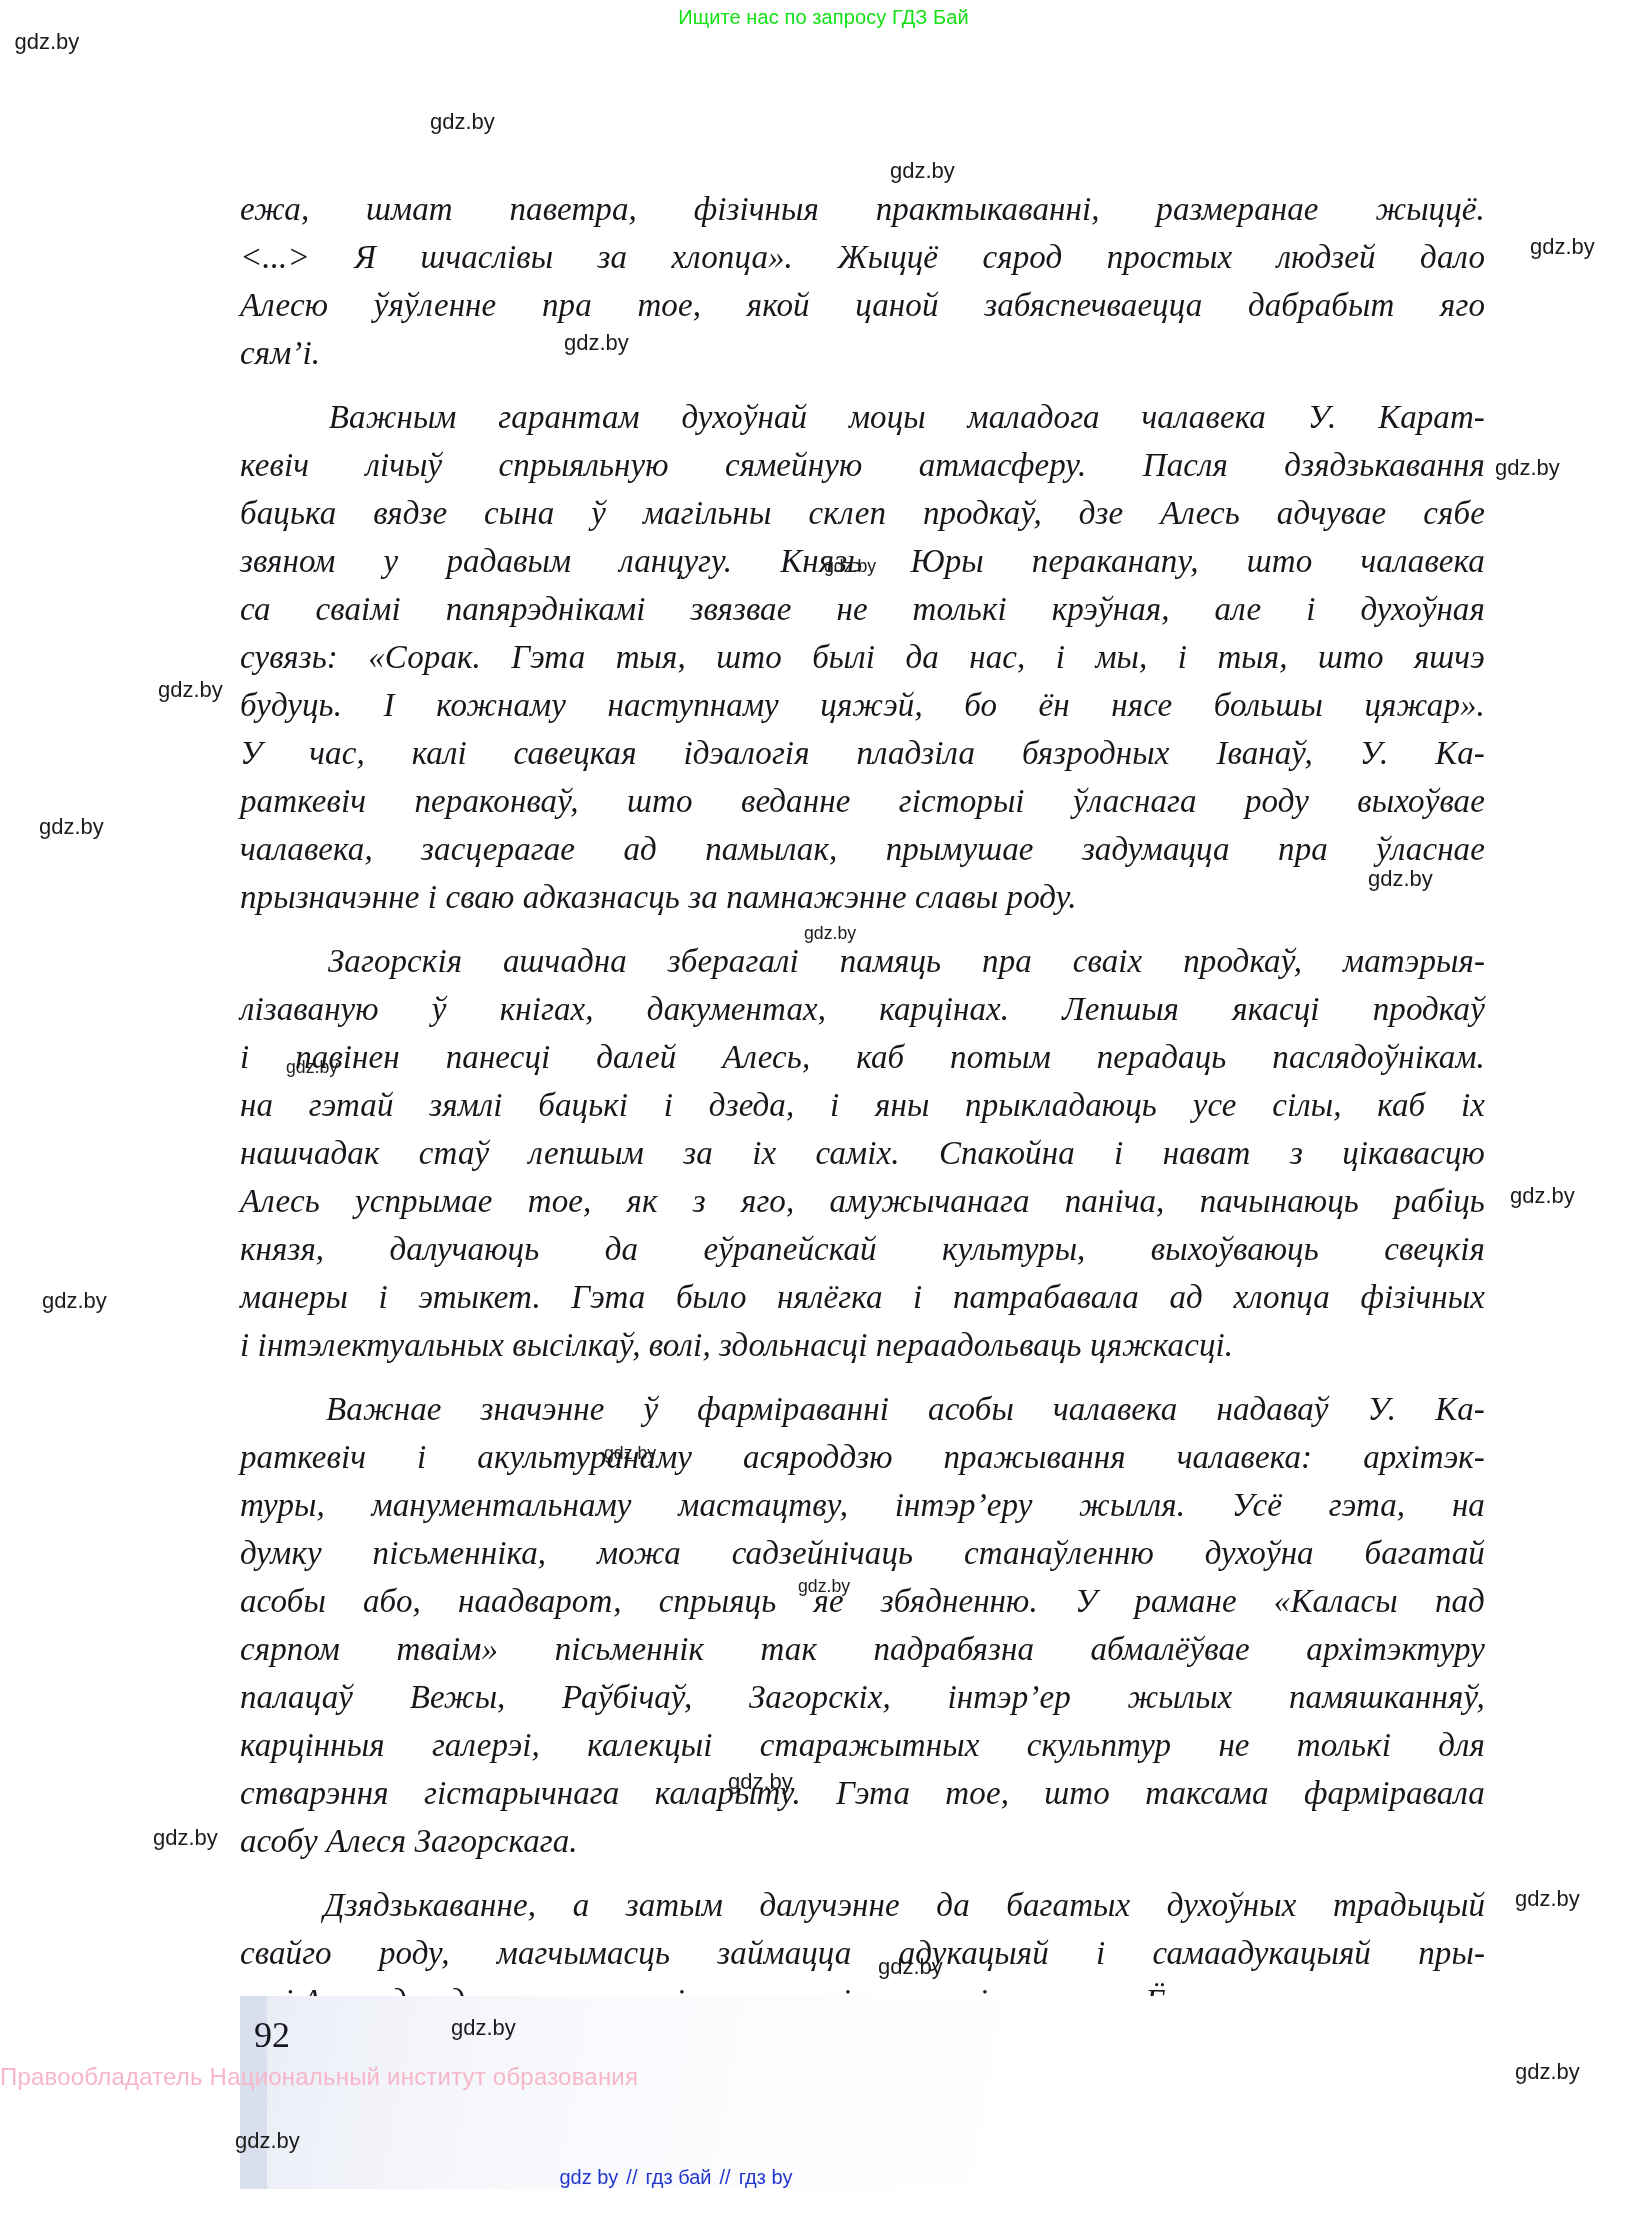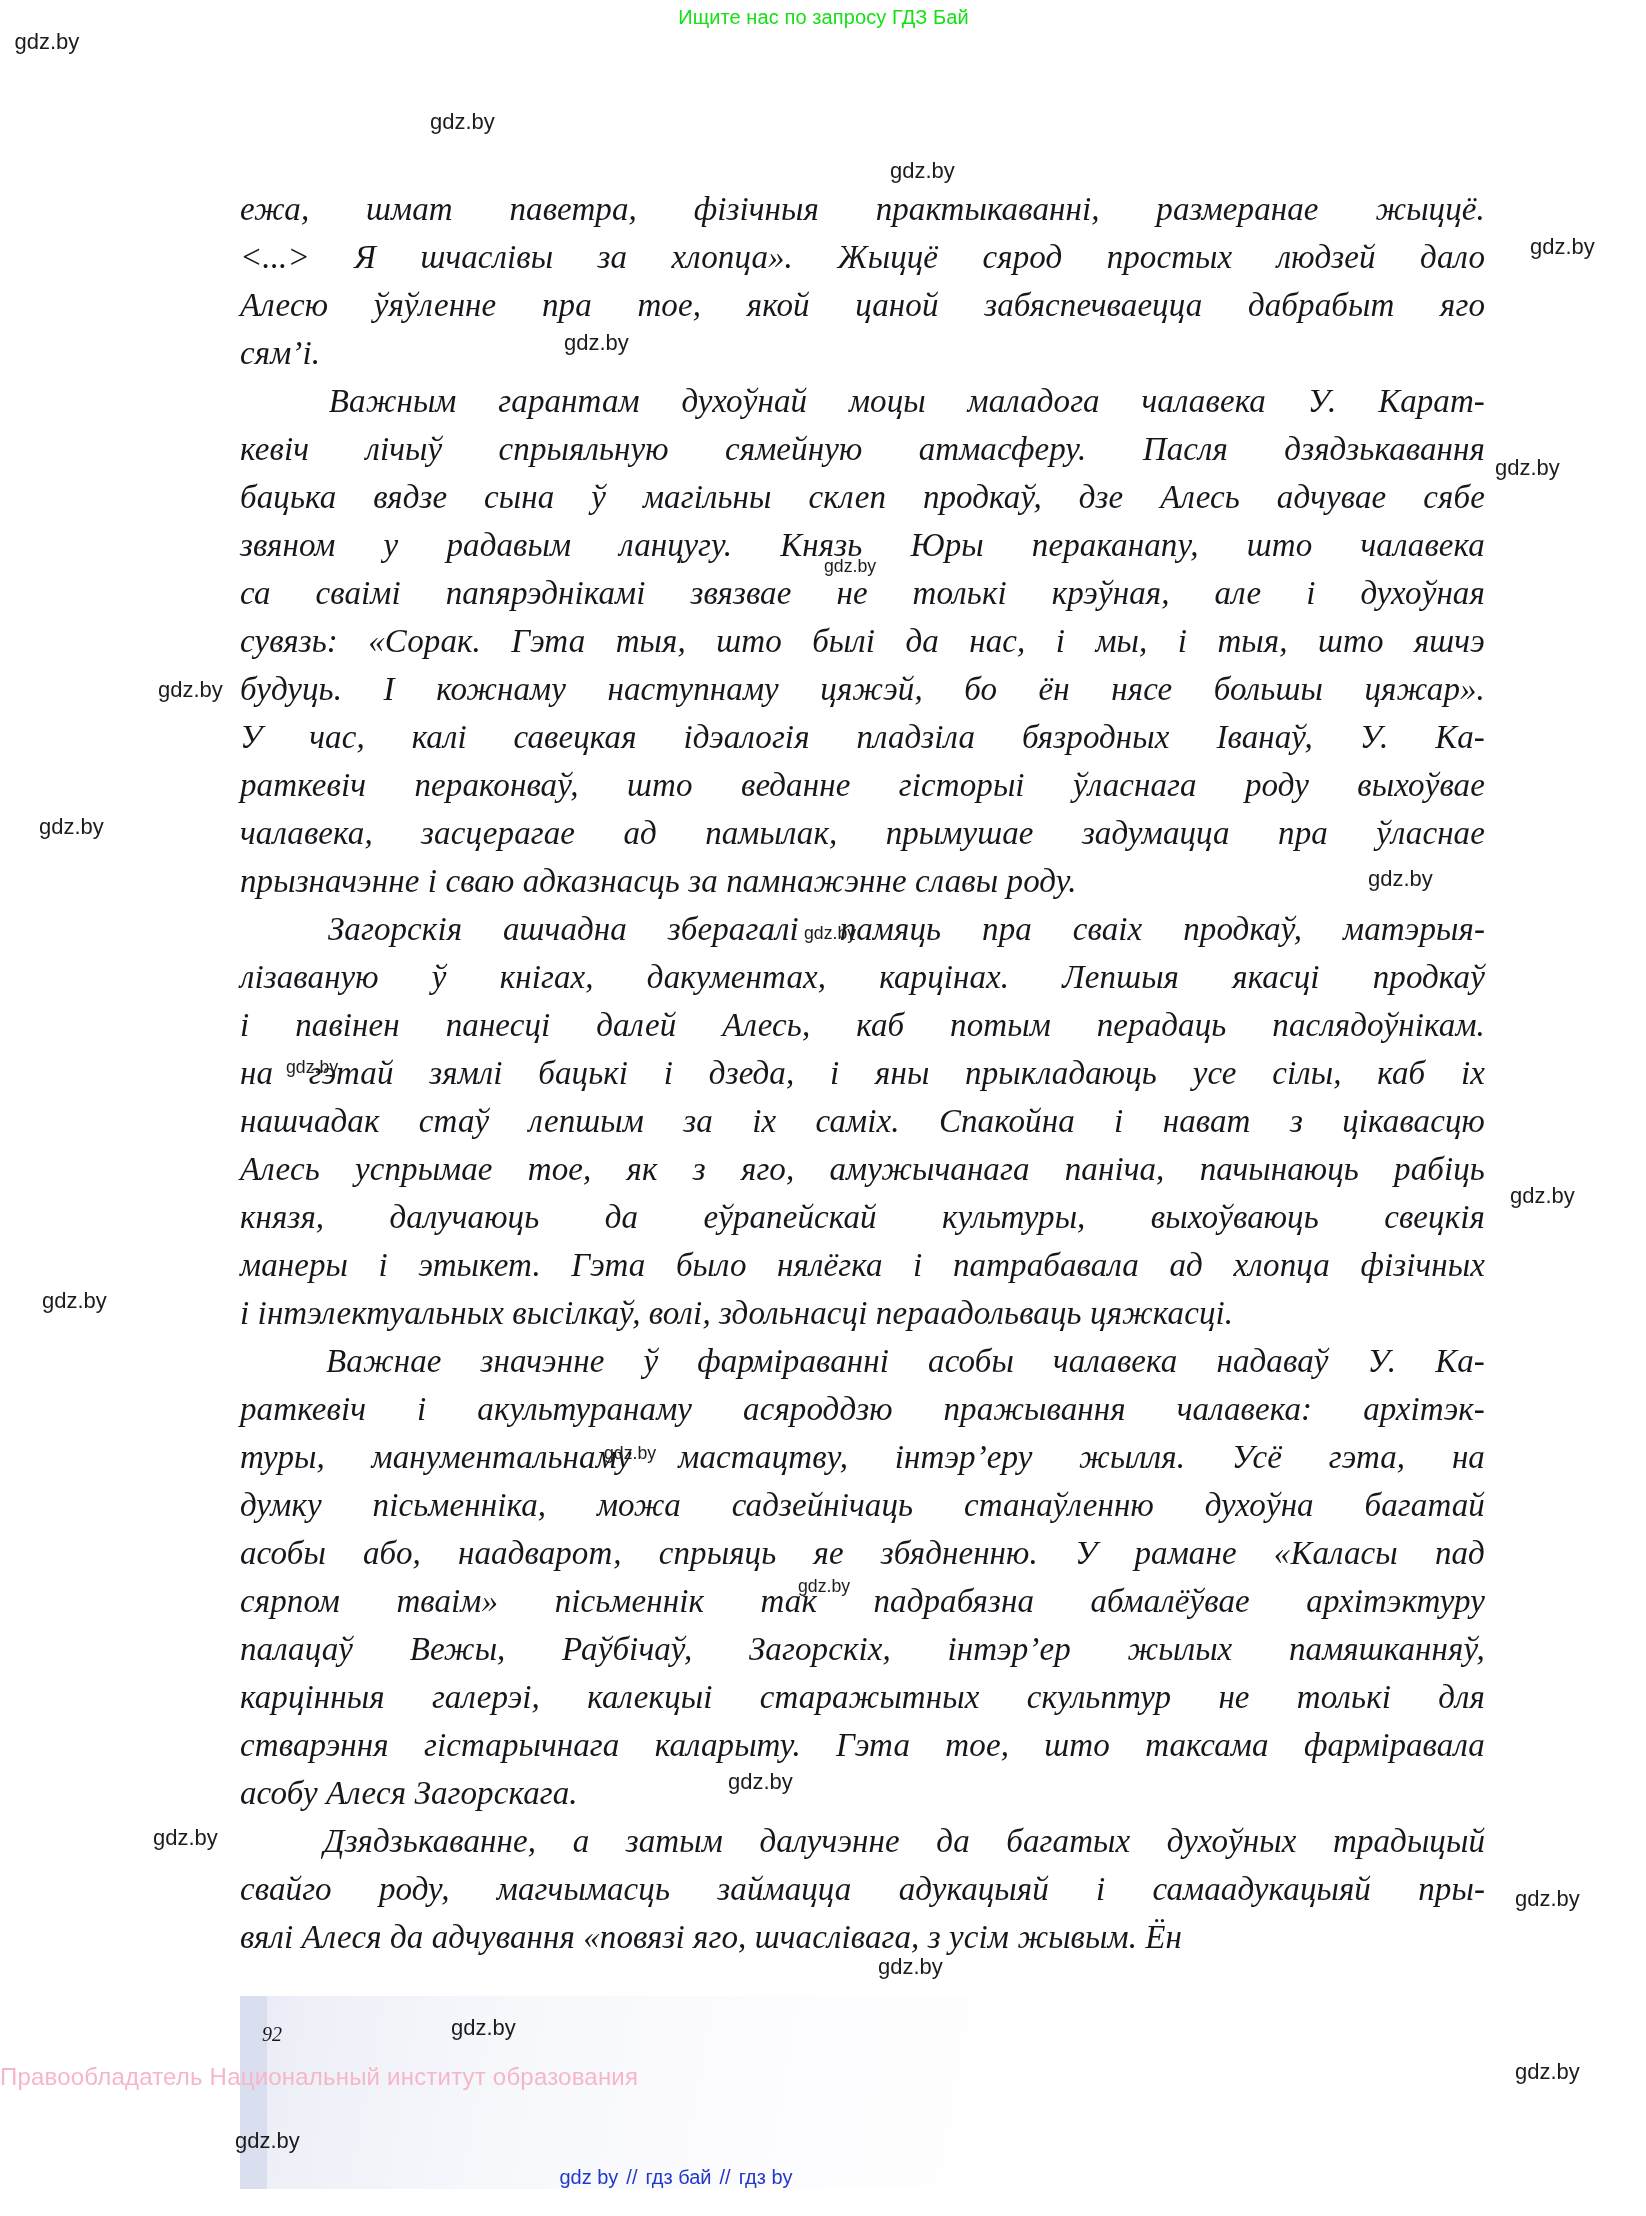--- a/index.html
+++ b/index.html
@@ -56,21 +56,21 @@
   .para {
     margin: 0;
     font-size: 33px;
     line-height: 48px;
     color: #16161c;
     text-align: justify;
     text-justify: inter-word;
     letter-spacing: 0.1px;
     font-family: "Liberation Serif", "DejaVu Serif", serif;
   }
-  .para + .para { margin-top: 0; }
+  .para + .para { margin-top: 16px; }
 
   
   .line {
     display: block;
     white-space: pre;
     font-size: 33px;
     line-height: 48px;
     color: #16161c;
     font-style: italic;
   }
@@ -87,24 +87,23 @@
     left: 242px;
     top: 2011px;
     width: 60px;
     height: 47px;
     display: flex;
     align-items: center;
     justify-content: center;
     z-index: 6;
   }
   #page-number-box .pno {
-    font-size: 20px;
+    font-size: 36px;
     color: #16161c;
     font-family: "Liberation Serif", "DejaVu Serif", serif;
-    font-style: italic;
   }
 
   
   #bottom-panel {
     position: absolute;
     left: 240px;
     top: 1996px;
     width: 1245px;
     height: 193px;
     background: linear-gradient(100deg, #e7e9f4 0%, #eef0f8 5%, #f7f8fc 22%, #fdfdff 46%, #ffffff 70%);

